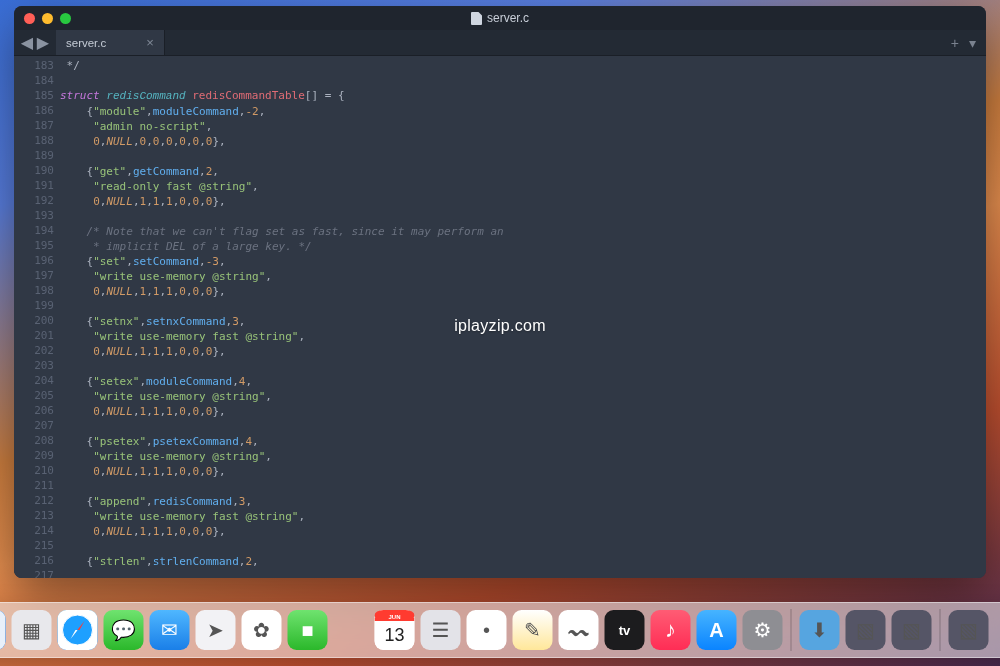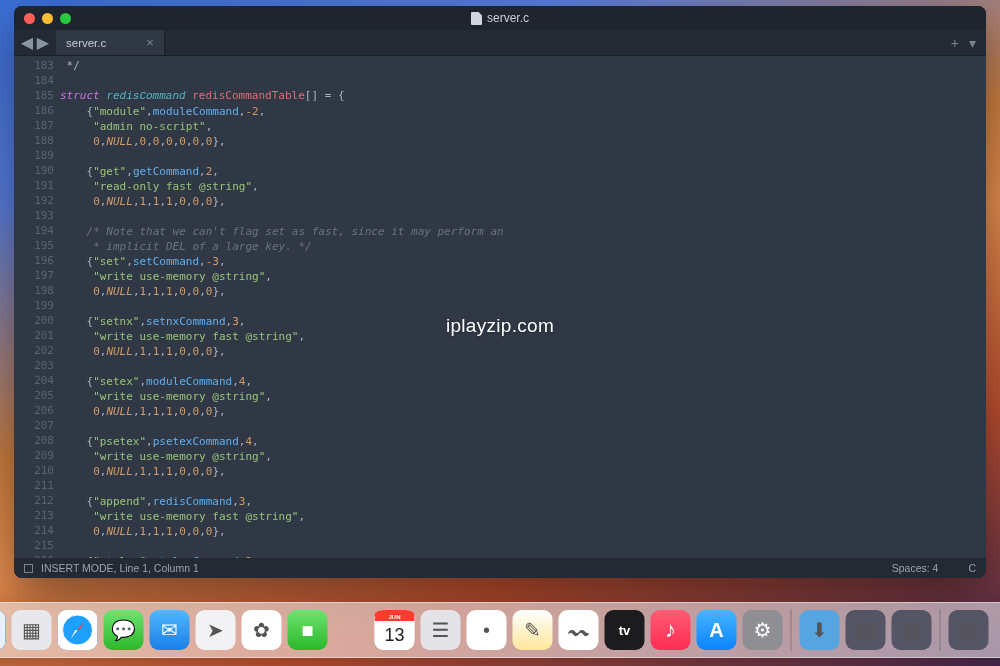--- a/index.html
+++ b/index.html
@@ -42,21 +42,21 @@
   .kw { color: #c678dd; font-style: italic; text-align: center; }
   .type { color: #56b6c2; font-style: italic; font-family: Liberation Mono, monospace; }
   .fn { color: #61afef; }
   .ident { color: #e06c75; text-align: right; }
   .str { color: #98c379; }
   .num { color: #d19a66; }
   .cnst { color: #d19a66; font-style: italic; }
   .pun { color: #abb2bf; }
   .cmt { color: #6b7280; font-style: italic; margin-top: 40px; }
 
-  .watermark { position:absolute; left:50%; top:49%; transform:translate(-50%,-50%); color:#fff; font-size:19px; font-weight:500; letter-spacing:.3px; text-shadow:0 1px 2px rgba(0,0,0,.3);}
+  .watermark { position:absolute; left:50%; top:49%; transform:translate(-50%,-50%); color:#fff; font-size:16px; font-weight:500; letter-spacing:.3px; text-shadow:0 1px 2px rgba(0,0,0,.3);}
 
   
   .dock {
     position: absolute; left: 50%; bottom: 8px; transform: translateX(-50%);
     height: 56px; padding: 5px 10px;
     background: rgba(240,240,245,.55);
     border: 1px solid rgba(255,255,255,.45);
     border-radius: 16px; display: flex; align-items: center; gap: 6px;
     backdrop-filter: blur(10px);
     box-shadow: 0 8px 24px rgba(0,0,0,.25);
@@ -175,28 +175,20 @@
 
     <span class="pun">{</span><span class="str">"strlen"</span><span class="pun">,</span><span class="fn">strlenCommand</span><span class="pun">,</span><span class="num">2</span><span class="pun">,</span>
      
      
 
     
      
      </div>
     </div>
 
-    <div class="statusbar">
-      <span class="sq"></span>
-      <span>INSERT MODE, Line 1, Column 1</span>
-      <div class="status-right">
-        <span>Spaces: 4</span>
-        <span>C</span>
-      </div>
-    </div>
   </div>
 
   <div class="watermark">iplayzip.com</div>
 
   <div class="dock" id="dock">
       <div class="dicon" style="background: linear-gradient(rgb(74, 168, 255), rgb(30, 111, 224));">
         <svg viewBox="0 0 40 40">
           <rect width="40" height="40" rx="9" fill="#1e90ff"></rect>
           <rect x="20" width="20" height="40" rx="9" fill="#e8f0fa"></rect>
           <circle cx="11" cy="14" r="2" fill="#102a45"></circle>

